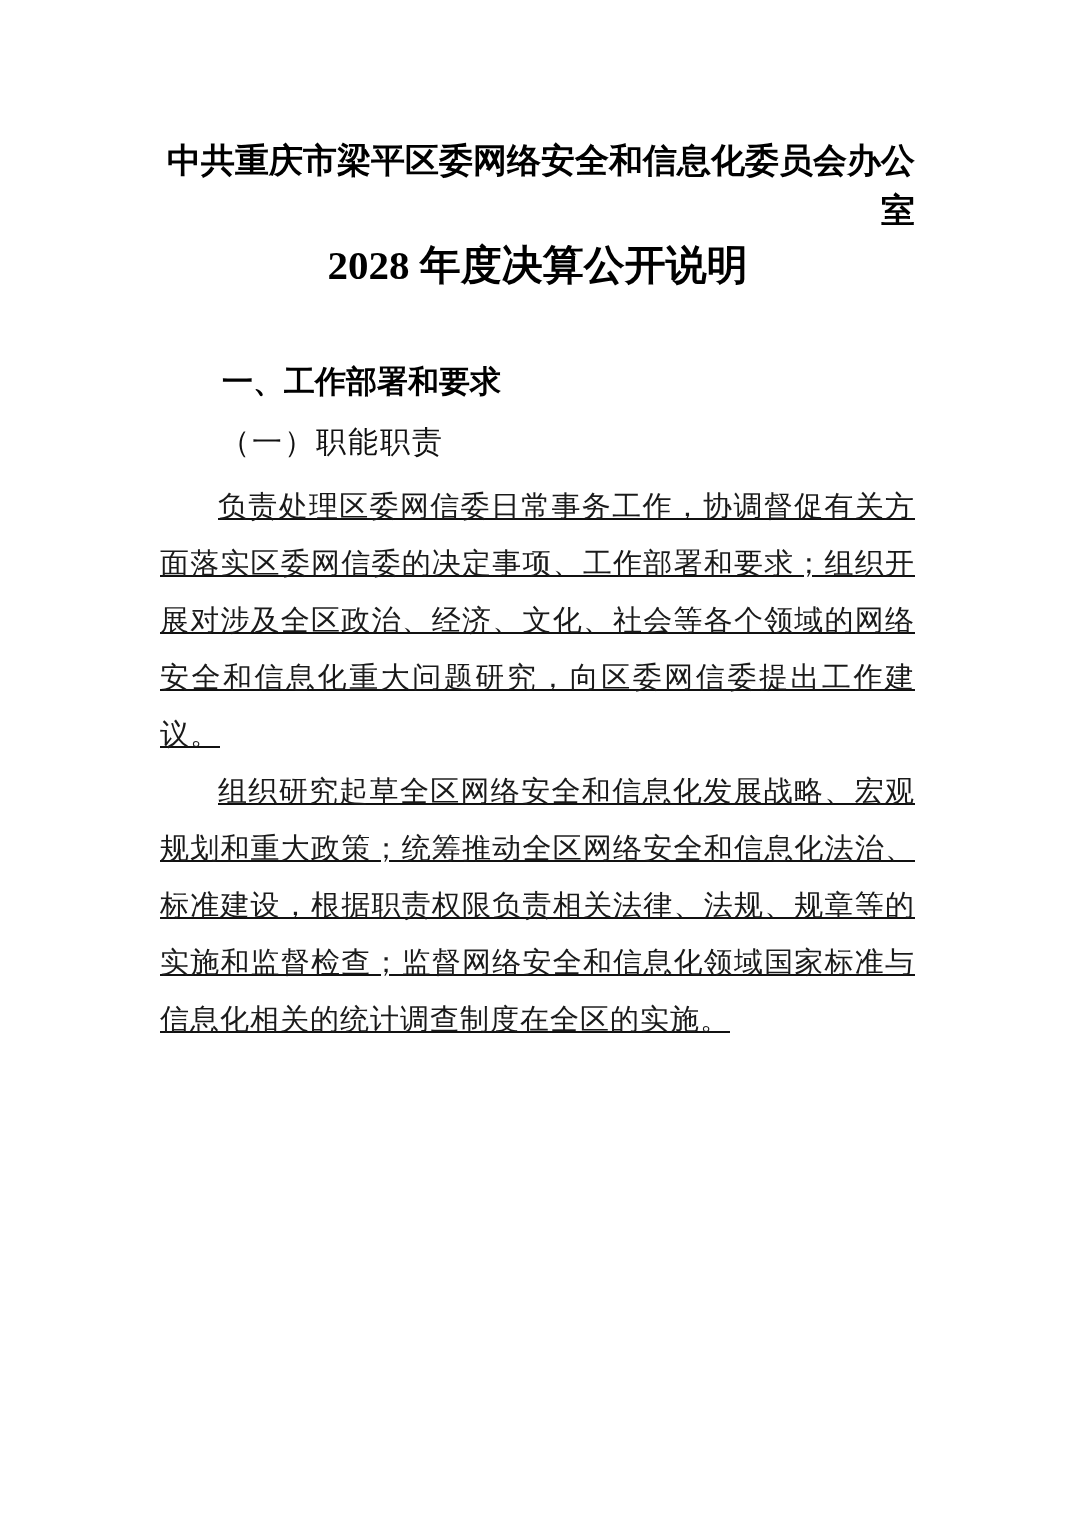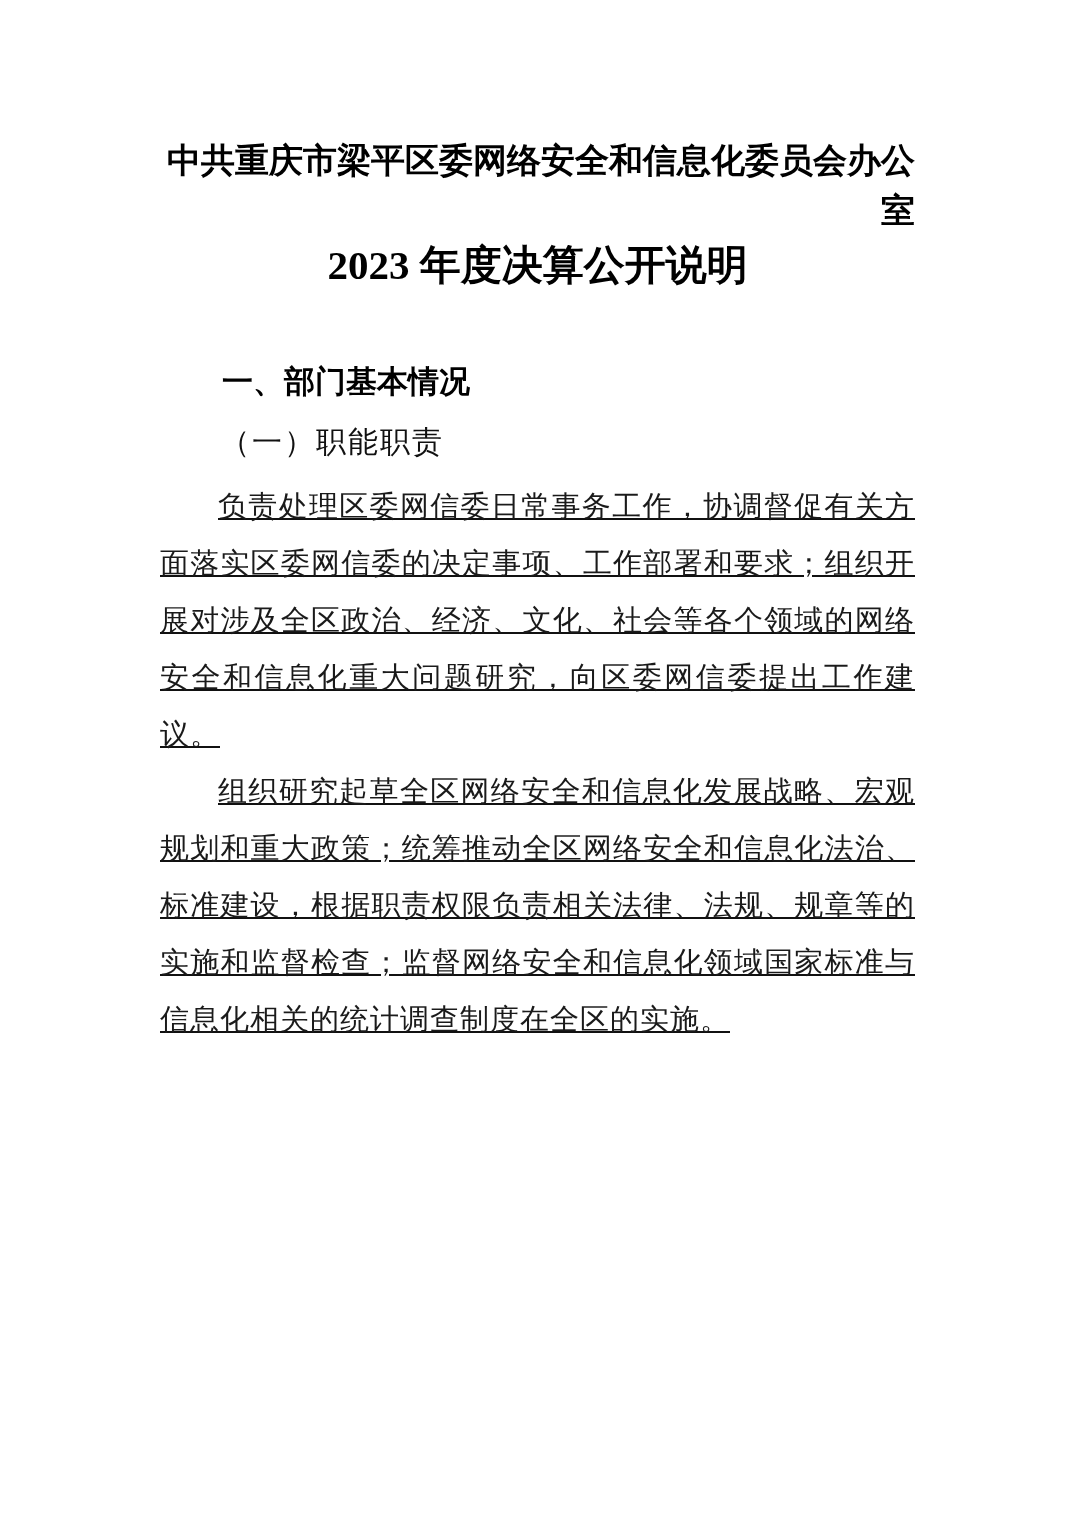--- a/index.html
+++ b/index.html
@@ -72,23 +72,23 @@
     font-family: "Liberation Serif", "DejaVu Serif", serif;
   }
 </style>
 </head>
 <body>
 
 <div class="page">
 
   <h1 class="title-line1">中共重庆市梁平区委网络安全和信息化委员会办公室</h1>
 
-  <h1 class="title-line2">2023 年度决算公开说明</h1>
+  <h1 class="title-line2">2028 年度决算公开说明</h1>
 
-  <h2 class="section-heading">一、部门基本情况</h2>
+  <h2 class="section-heading">一、工作部署和要求</h2>
 
   <h3 class="subsection-heading">（一）职能职责</h3>
 
   <div class="body-text">
     <p>负责处理区委网信委日常事务工作，协调督促有关方面落实区委网信委的决定事项、工作部署和要求；组织开展对涉及全区政治、经济、文化、社会等各个领域的网络安全和信息化重大问题研究，向区委网信委提出工作建议。</p>
     <p>组织研究起草全区网络安全和信息化发展战略、宏观规划和重大政策；统筹推动全区网络安全和信息化法治、标准建设，根据职责权限负责相关法律、法规、规章等的实施和监督检查；监督网络安全和信息化领域国家标准与信息化相关的统计调查制度在全区的实施。</p>
   </div>
 
 </div>
 

